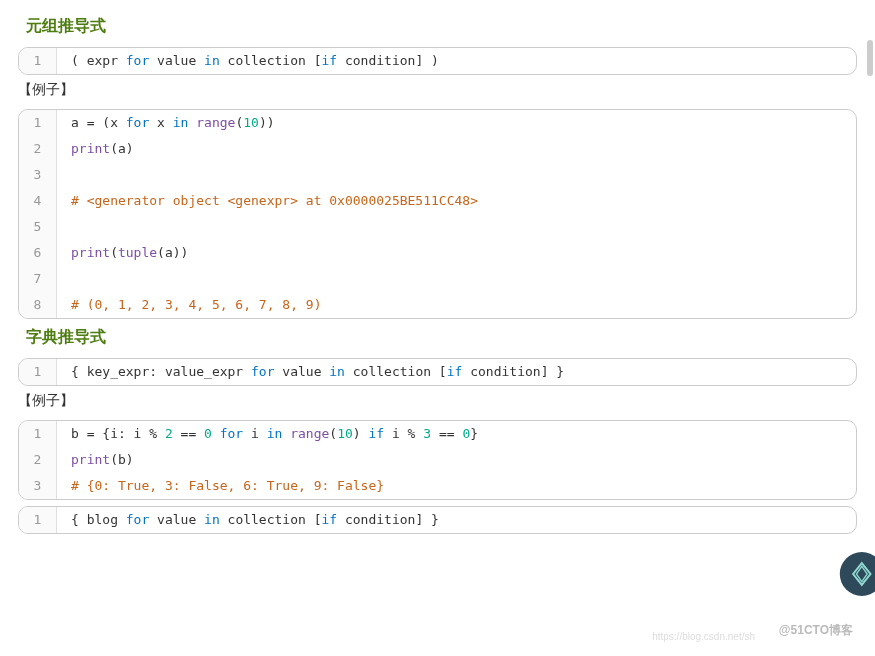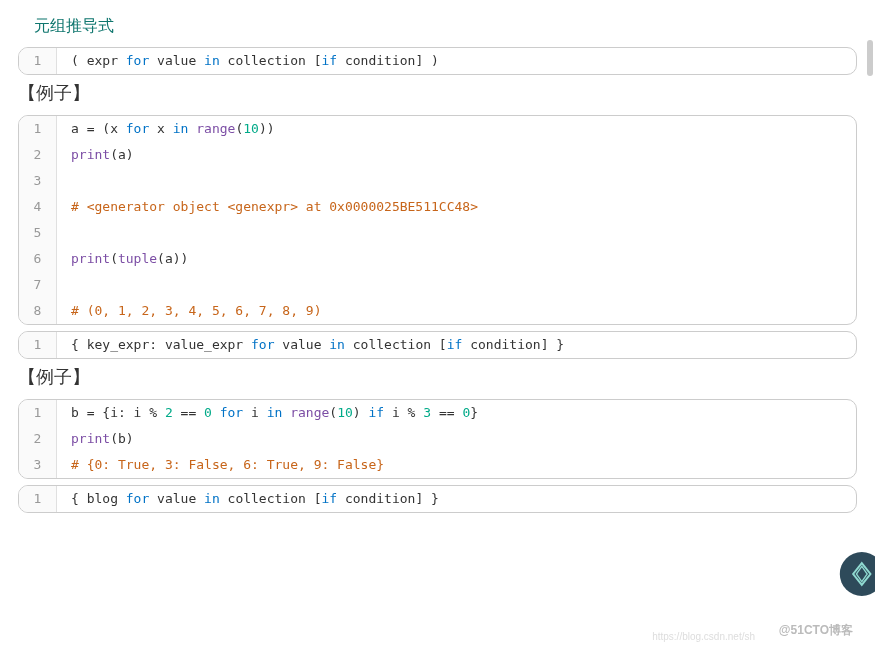--- a/index.html
+++ b/index.html
@@ -4,27 +4,27 @@
   <style>
     * { margin: 0; padding: 0; box-sizing: border-box; }
     body {
       font-family: -apple-system, BlinkMacSystemFont, "Segoe UI", "PingFang SC", "Microsoft YaHei", sans-serif;
       background: #fff;
       padding: 8px 18px 20px 18px;
       width: 875px;
       color: #333;
     }
     .section-heading {
-      font-weight: 400;
+      font-weight: 700;
       font-size: 16px;
-      color: #0f766e;
-      margin: 8px 0 10px 16px;
+      color: #4d7c0f;
+      margin: 8px 0 10px 8px;
     }
     .example-label {
-      font-size: 18px;
+      font-size: 14px;
       color: #333;
       margin: 6px 0 10px 0;
     }
     .code-block {
       border: 1px solid #ccc;
       border-radius: 10px;
       background: #fff;
       margin-bottom: 6px;
       overflow: hidden;
     }
@@ -134,20 +134,21 @@
       </div>
       <div class="code-row">
         <div class="gutter">7</div>
         <div class="code-content">&nbsp;</div>
       </div>
       <div class="code-row">
         <div class="gutter">8</div>
         <div class="code-content"><span class="tok-comment"># (0, 1, 2, 3, 4, 5, 6, 7, 8, 9)</span></div>
       </div>
     </div>
+    <div class="section-heading">字典推导式</div>
     <div class="code-block">
       <div class="code-row">
         <div class="gutter">1</div>
         <div class="code-content"><span>{ key_expr: value_expr </span><span class="tok-kw">for</span><span> value </span><span class="tok-kw">in</span><span> collection [</span><span class="tok-kw">if</span><span> condition] }</span></div>
       </div>
     </div>
     <div class="example-label">【例子】</div>
     <div class="code-block">
       <div class="code-row">
         <div class="gutter">1</div>

